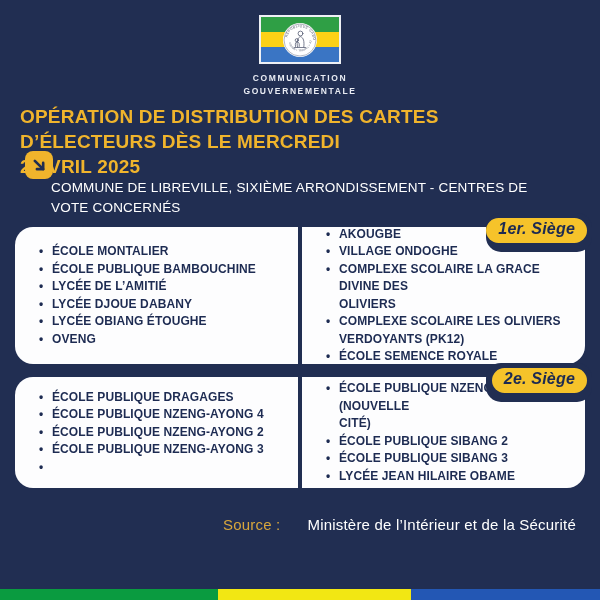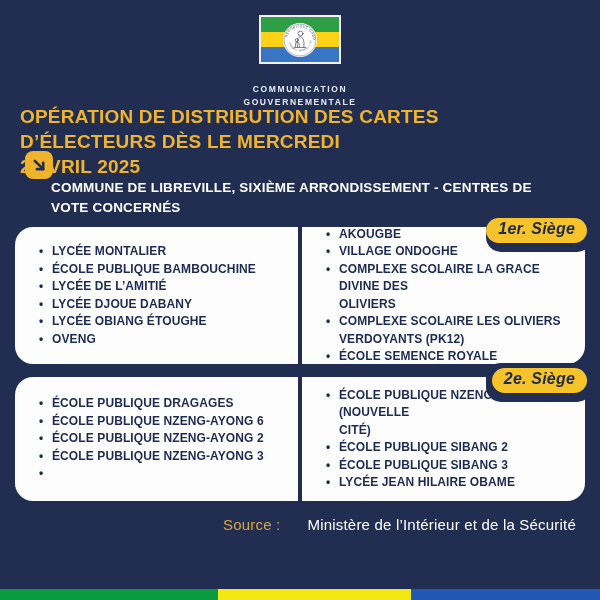--- a/index.html
+++ b/index.html
@@ -14,47 +14,47 @@
   .flag{
     position:relative;width:82px;height:49px;margin:0 auto;
     border:2px solid #eef0f5;box-sizing:border-box;background:#fff;
   }
   .flag .stripe{width:100%;height:15px;}
   .stripe.green{background:var(--flag-green,#2f9f45);}
   .stripe.yellow{background:var(--flag-yellow,#fcd116);}
   .stripe.blue{background:var(--flag-blue,#3a75c4);}
   .emblem{position:absolute;left:50%;top:50%;transform:translate(-50%,-50%);}
   .gov-label{
-    margin-top:19px;color:#e8ebf3;font-size:8.5px;font-weight:bold;
+    margin-top:8px;color:#e8ebf3;font-size:8.5px;font-weight:bold;
     letter-spacing:1.6px;line-height:13px;white-space:pre-line;
   }
 
   
   .title{
     position:absolute;top:104px;left:20px;right:20px;
     color:var(--gold,#f0b42c);font-weight:bold;font-size:19px;line-height:25px;
     letter-spacing:.2px;white-space:pre-line;
   }
 
   
   .pointer-icon{
     position:absolute;left:25px;top:151px;width:28px;height:28px;
     background:var(--gold,#f0b42c);border-radius:8px;
     display:flex;align-items:center;justify-content:center;
   }
   .subtitle{
     position:absolute;left:51px;top:178px;width:505px;
-    color:#fff;font-weight:bold;font-size:13.5px;line-height:19.5px;
+    color:#fff;font-weight:normal;font-size:13.5px;line-height:19.5px;
     letter-spacing:.2px;white-space:pre-line;
   }
 
   
   .section{position:absolute;left:15px;right:15px;}
   #section-1{top:227px;height:137px;}
-  #section-2{top:377px;height:124px;}
+  #section-2{top:377px;height:111px;}
   .card{
     position:absolute;inset:0;background:var(--card,#fdfdfe);
     border-radius:18px;display:flex;overflow:hidden;
   }
   .col{flex:1;position:relative;}
   .divider{width:4px;background:var(--bg,#212e52);flex:none;}
   ul.centers{
     height:100%;display:flex;flex-direction:column;justify-content:center;
     margin:0;padding:0 8px 0 24px;list-style:none;
   }
@@ -140,21 +140,21 @@
 VOTE CONCERNÉS</div>
 
   <div class="section" id="section-1">
     <div class="badge-notch"></div>
     <div class="badge">1er. Siège</div>
     <div class="card">
       <div class="col">
         <ul class="centers">
             <li class="center-item">
               <span class="dot">•</span>
-              <span class="txt">LYCÉE MONTALIER</span>
+              <span class="txt">ÉCOLE MONTALIER</span>
             </li>
             <li class="center-item">
               <span class="dot">•</span>
               <span class="txt">ÉCOLE PUBLIQUE BAMBOUCHINE</span>
             </li>
             <li class="center-item">
               <span class="dot">•</span>
               <span class="txt">LYCÉE DE L’AMITIÉ</span>
             </li>
             <li class="center-item">
@@ -206,21 +206,21 @@
     <div class="badge">2e. Siège</div>
     <div class="card">
       <div class="col">
         <ul class="centers">
             <li class="center-item">
               <span class="dot">•</span>
               <span class="txt">ÉCOLE PUBLIQUE DRAGAGES</span>
             </li>
             <li class="center-item">
               <span class="dot">•</span>
-              <span class="txt">ÉCOLE PUBLIQUE NZENG-AYONG 6</span>
+              <span class="txt">ÉCOLE PUBLIQUE NZENG-AYONG 4</span>
             </li>
             <li class="center-item">
               <span class="dot">•</span>
               <span class="txt">ÉCOLE PUBLIQUE NZENG-AYONG 2</span>
             </li>
             <li class="center-item">
               <span class="dot">•</span>
               <span class="txt">ÉCOLE PUBLIQUE NZENG-AYONG 3</span>
             </li>
             <li class="center-item">

